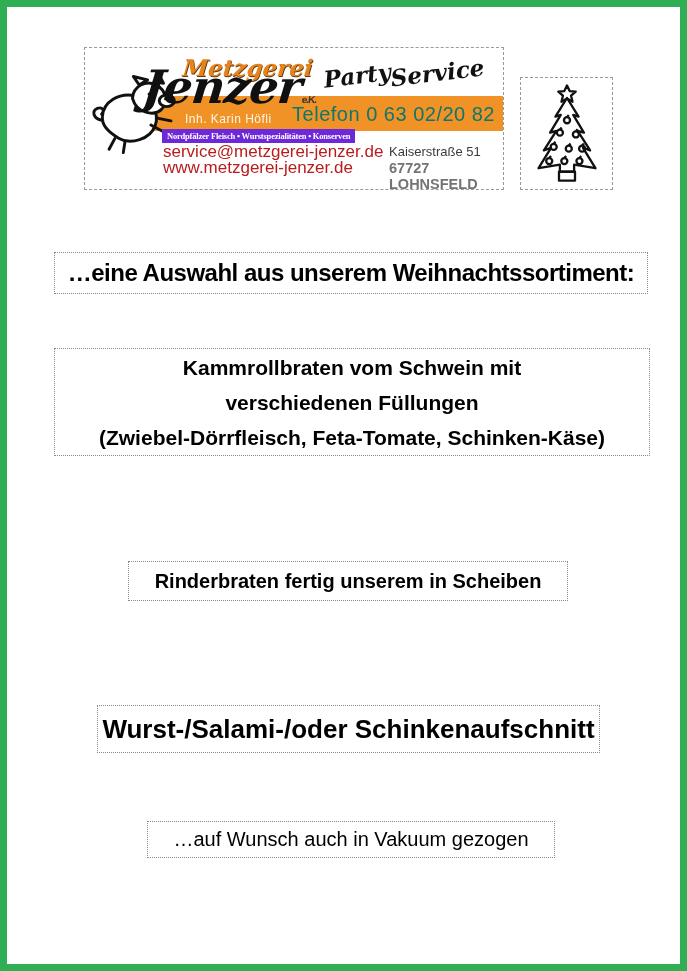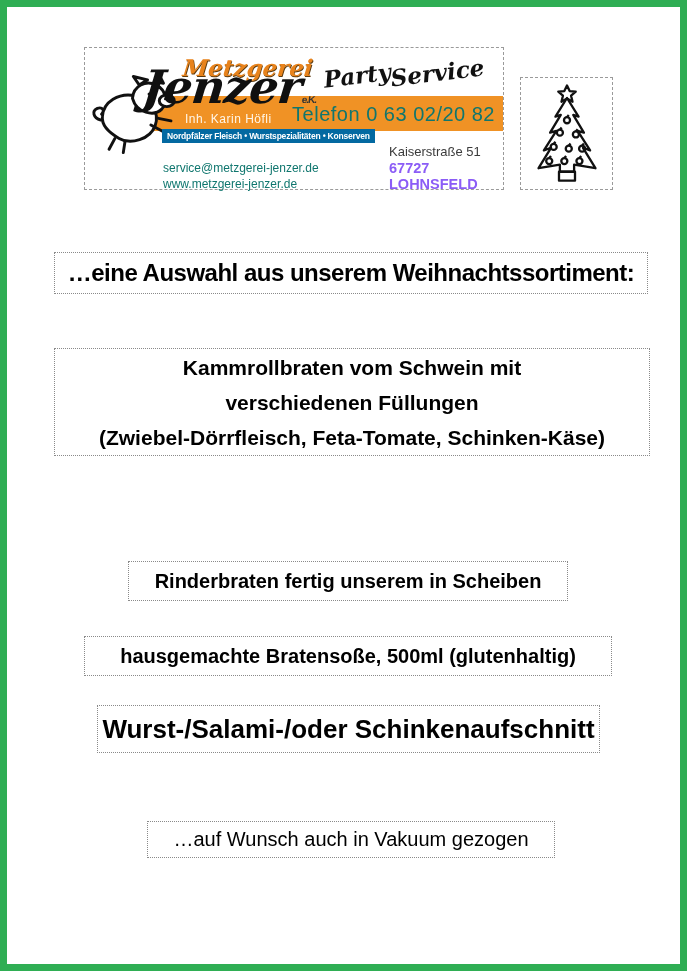--- a/index.html
+++ b/index.html
@@ -43,33 +43,33 @@
     position:absolute;left:100px;top:64px;z-index:4;
     font-size:12px;color:#FFF6E8;letter-spacing:0.5px;
   }
   .phone{
     position:absolute;right:8px;top:55px;z-index:4;
     font-size:20px;font-weight:normal;color:#0f766e;letter-spacing:0.5px;
     white-space:nowrap;
   }
   .tagline{
     position:absolute;left:77px;top:81px;z-index:5;
-    background:#0369a1;color:#fff;
+    background:#6d28d9;color:#fff;
     font-size:8.5px;font-weight:bold;letter-spacing:-0.2px;
-    padding:2px 5px;white-space:nowrap;
+    padding:2px 5px;white-space:nowrap;font-family:Liberation Serif, serif;
   }
   .contact-email{
-    position:absolute;left:78px;top:112px;z-index:4;
-    font-size:12px;color:#0f766e;line-height:16px;
+    position:absolute;left:78px;top:96px;z-index:4;
+    font-size:17px;color:#b91c1c;line-height:16px;
   }
   .contact-addr{
     position:absolute;left:304px;top:96px;z-index:4;
     font-size:13px;color:#3b3b3b;line-height:16px;
   }
-  .contact-addr .city{font-weight:bold;font-size:14.5px;color:#8b5cf6;}
+  .contact-addr .city{font-weight:bold;font-size:14.5px;color:#737373;}
   .party-service{
     position:absolute;right:18px;top:8px;z-index:4;
     transform:rotate(-7deg);
     font-family:"DejaVu Serif", serif;font-style:italic;font-weight:bold;
     color:#111;white-space:nowrap;
   }
   .party-service .ps1{font-size:23px;}
   .party-service .ps2{font-size:23px;position:relative;top:7px;left:-1px;}
   
   .tree-box{
@@ -186,23 +186,20 @@
 
   <div class="tbox headline-box">
     <div class="line">…eine Auswahl aus unserem Weihnachtssortiment:</div>
   </div>
 
 
   <div class="tbox item-rinder">
     <div class="line">Rinderbraten fertig unserem in Scheiben</div>
   </div>
 
-  <div class="tbox item-sosse">
-    <div class="line">hausgemachte Bratensoße, 500ml (glutenhaltig)</div>
-  </div>
 
   <div class="tbox item-wurst">
     <div class="line">Wurst-/Salami-/oder Schinkenaufschnitt</div>
   </div>
 
   <div class="tbox footer-box">
     <div class="line">…auf Wunsch auch in Vakuum gezogen</div>
   </div>
 
 </div>

